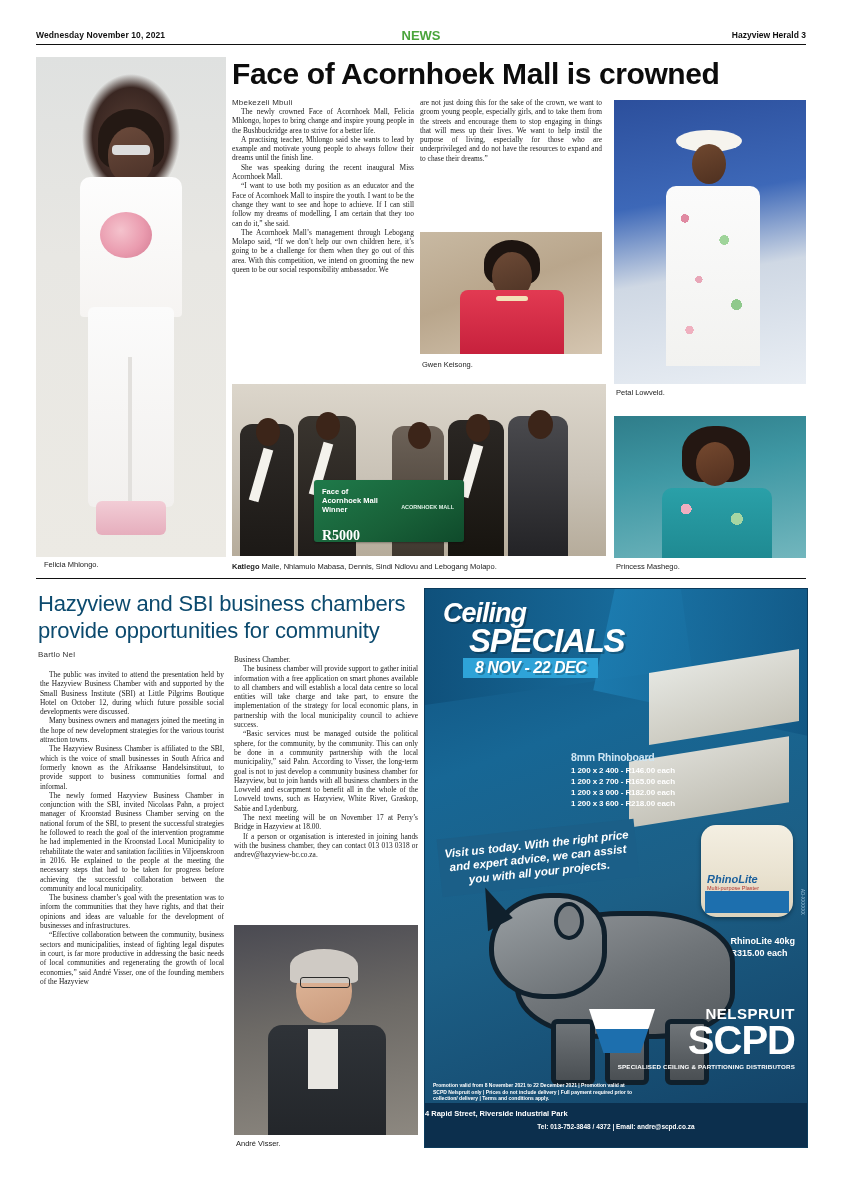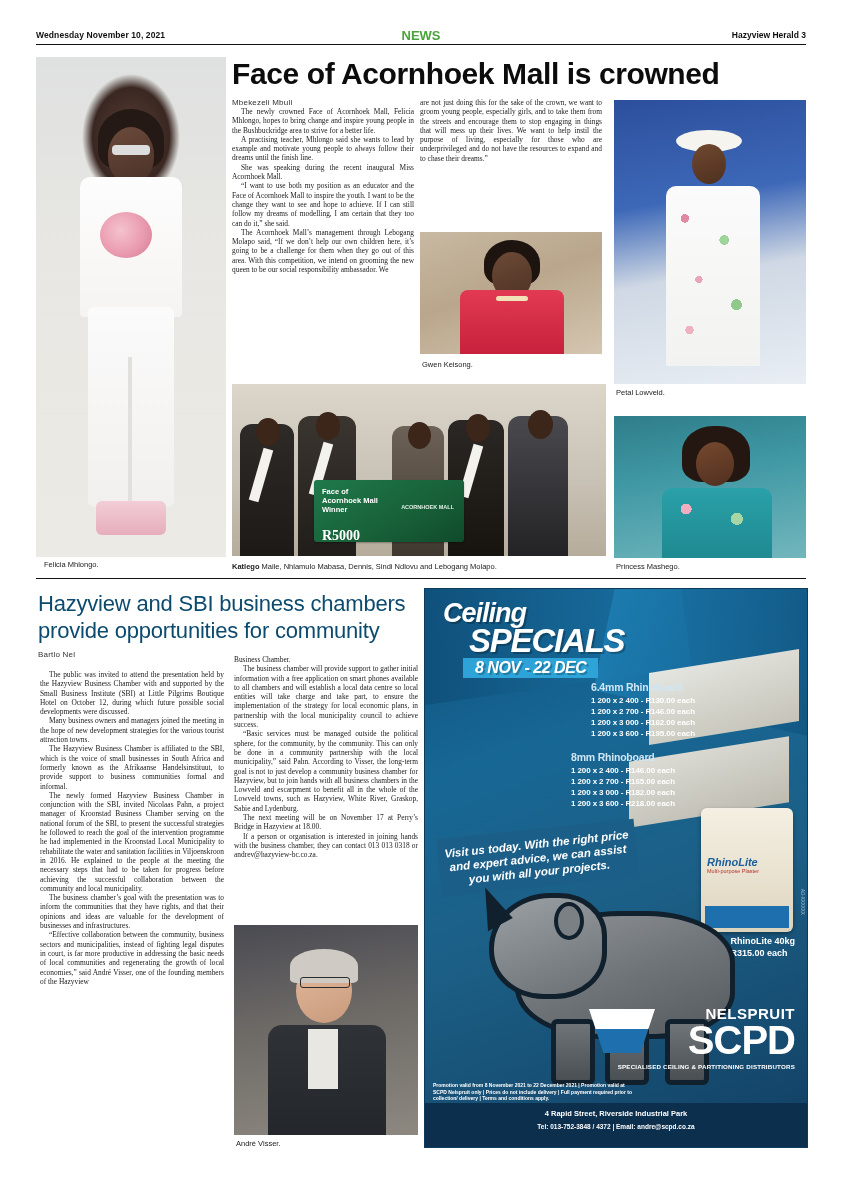--- a/index.html
+++ b/index.html
@@ -160,21 +160,21 @@
     background:#2ea3d8;color:#fff;font-size:16px;letter-spacing:-.5px;}
   .ad-board{position:absolute;right:8px;top:72px;width:150px;height:72px;
     background:linear-gradient(170deg,#efece4,#cfc9bb);transform:skewY(-9deg);opacity:.95;}
   .ad-board2{position:absolute;right:18px;top:160px;width:160px;height:66px;
     background:linear-gradient(170deg,#e7e3da,#c7c1b3);transform:skewY(-9deg);opacity:.95;}
   .pricebox{position:absolute;font-family:"Liberation Sans",sans-serif;color:#fff;}
   .price-h{font-weight:bold;font-size:10.5px;color:#cfe6f4;letter-spacing:-.2px;margin-bottom:2px;}
   .price-l{font-weight:bold;font-size:8px;line-height:11px;letter-spacing:-.1px;}
   .pb1{left:166px;top:92px;}
   .pb2{left:146px;top:162px;}
-  .ad-bag{position:absolute;right:14px;top:219px;width:92px;height:124px;border-radius:6px;
+  .ad-bag{position:absolute;right:14px;top:236px;width:92px;height:92px;border-radius:15px;
     background:linear-gradient(180deg,#f4efe2 0%,#e9e2d0 55%,#dcd3bd 100%);
     box-shadow:0 2px 4px rgba(0,0,0,.35);}
   .ad-bag .bl{position:absolute;left:6px;top:48px;font-family:"Liberation Sans",sans-serif;
     font-weight:bold;font-size:11px;color:#1a5f9c;font-style:italic;}
   .ad-bag .bs{position:absolute;left:6px;top:60px;font-family:"Liberation Sans",sans-serif;
     font-size:5.5px;color:#b2342e;}
   .ad-bag .bb{position:absolute;left:4px;bottom:4px;width:84px;height:22px;background:#1d6fae;}
   .ad-visit{position:absolute;left:14px;top:240px;width:186px;
     background:#1b5f88;transform:rotate(-6deg);padding:8px 6px;
     font-family:"Liberation Sans",sans-serif;font-weight:bold;font-style:italic;
@@ -200,21 +200,21 @@
   .logo-scpd{position:absolute;right:4px;top:15px;font-family:"Liberation Sans",sans-serif;
     font-weight:bold;font-size:40px;line-height:40px;color:#fff;letter-spacing:-1px;}
   .logo-sub{position:absolute;right:4px;top:58px;font-family:"Liberation Sans",sans-serif;
     font-weight:bold;font-size:6.2px;color:#fff;letter-spacing:.2px;}
   .logo-mark{position:absolute;left:0;top:4px;width:66px;height:44px;
     background:linear-gradient(180deg,#fff 0 45%,#1d6fae 46% 100%);
     clip-path:polygon(0 0,100% 0,78% 100%,22% 100%);}
   .ad-terms{position:absolute;left:8px;bottom:46px;width:200px;
     font-family:"Liberation Sans",sans-serif;font-weight:bold;font-size:5px;line-height:6.2px;color:#fff;}
   .ad-footer{position:absolute;left:0;right:0;bottom:0;height:44px;background:#0c2f4d;}
-  .ad-addr{position:absolute;left:0;right:0;top:6px;text-align:center;
+  .ad-addr{position:absolute;left:0;right:0;top:6px;text-align:left;
     font-family:"Liberation Sans",sans-serif;font-weight:bold;font-size:7.5px;color:#fff;}
   .ad-tel{position:absolute;left:0;right:0;top:20px;text-align:center;
     font-family:"Liberation Sans",sans-serif;font-weight:bold;font-size:6.5px;color:#fff;}
   .ad-side{position:absolute;right:2px;top:300px;writing-mode:vertical-rl;
     font-family:"Liberation Sans",sans-serif;font-size:4.5px;color:#9fc4dc;}
 </style>
 </head>
 <body>
 
 <div class="page">
@@ -345,27 +345,20 @@
     <div class="ad-diag2"></div>
     <div class="ad-board"></div>
     <div class="ad-board2"></div>
 
     <div class="ad-title">
       <div class="ad-t1">Ceiling</div>
       <div class="ad-t2">SPECIALS</div>
       <div class="ad-dates">8 NOV - 22 DEC</div>
     </div>
 
-    <div class="pricebox pb1">
-      <div class="price-h">6.4mm Rhinoboard</div>
-      <div class="price-l">1 200 x 2 400 - R130.00 each</div>
-      <div class="price-l">1 200 x 2 700 - R146.00 each</div>
-      <div class="price-l">1 200 x 3 000 - R162.00 each</div>
-      <div class="price-l">1 200 x 3 600 - R195.00 each</div>
-    </div>
 
     <div class="pricebox pb2">
       <div class="price-h">8mm Rhinoboard</div>
       <div class="price-l">1 200 x 2 400 - R146.00 each</div>
       <div class="price-l">1 200 x 2 700 - R165.00 each</div>
       <div class="price-l">1 200 x 3 000 - R182.00 each</div>
       <div class="price-l">1 200 x 3 600 - R218.00 each</div>
     </div>
 
     <div class="ad-bag">

